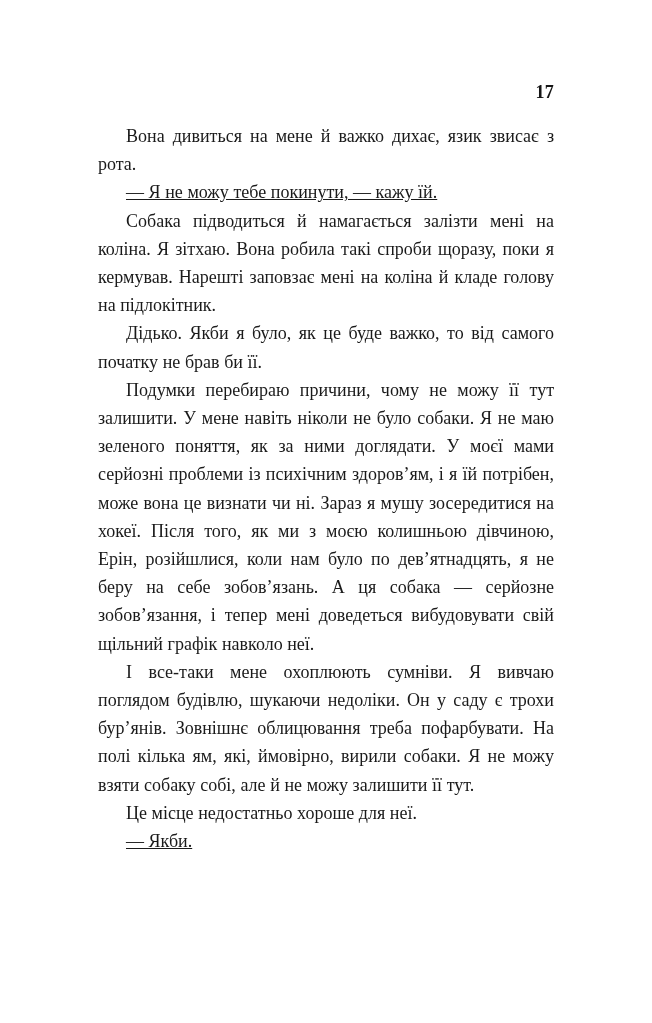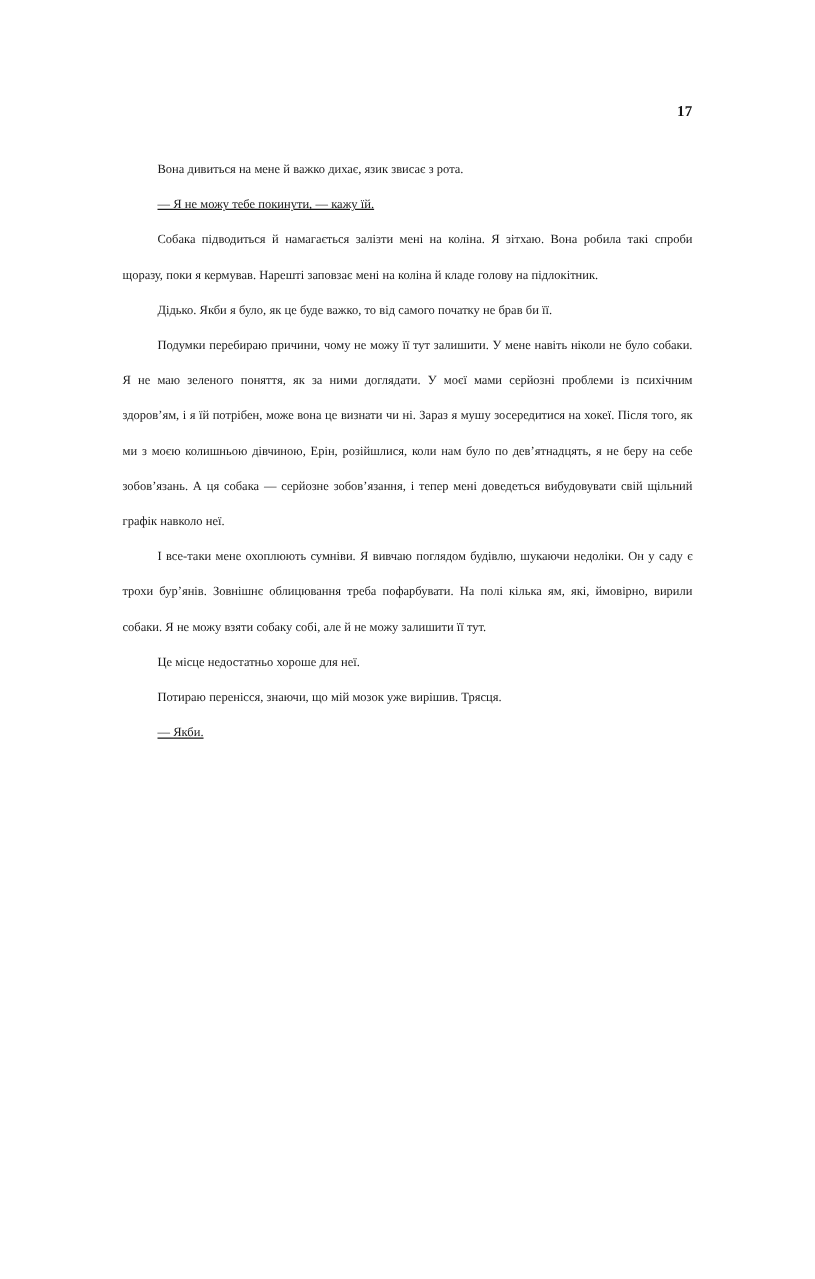--- a/index.html
+++ b/index.html
@@ -19,34 +19,34 @@
     width: 652px;
     height: 1023px;
     box-sizing: border-box;
     padding: 0;
     overflow: hidden;
   }
   .folio {
     position: absolute;
     top: 82px;
     right: 98px;
-    font-size: 12px;
+    font-size: 18px;
     font-weight: 700;
     letter-spacing: 0.2px;
     color: #151515;
   }
   .text-block {
     position: absolute;
     top: 122px;
     left: 98px;
     width: 456px;
   }
   p.para {
     margin: 0;
-    font-size: 10px;
+    font-size: 18px;
     line-height: 28.2px;
     text-align: justify;
     text-indent: 28px;
     hyphens: manual;
     word-spacing: 0.1px;
   }
   p.para.dash {
     text-indent: 28px;
     text-decoration: underline;
   }
@@ -59,17 +59,16 @@
   <div class="folio">17</div>
 
   <div class="text-block">
     <p class="para">Вона дивиться на мене й важко дихає, язик звисає з рота.</p>
     <p class="para dash">— Я не можу тебе покинути, — кажу їй.</p>
     <p class="para">Собака підводиться й намагається залізти мені на коліна. Я зітхаю. Вона робила такі спроби щоразу, поки я кермував. Нарешті заповзає мені на коліна й кладе голову на підлокітник.</p>
     <p class="para">Дідько. Якби я було, як це буде важко, то від самого початку не брав би її.</p>
     <p class="para">Подумки перебираю причини, чому не можу її тут залишити. У мене навіть ніколи не було собаки. Я не маю зеленого поняття, як за ними доглядати. У моєї мами серйозні проблеми із психічним здоров’ям, і я їй потрібен, може вона це визнати чи ні. Зараз я мушу зосередитися на хокеї. Після того, як ми з моєю колишньою дівчиною, Ерін, розійшлися, коли нам було по дев’ятнадцять, я не беру на себе зобов’язань. А ця собака — серйозне зобов’язання, і тепер мені доведеться вибудовувати свій щільний графік навколо неї.</p>
     <p class="para">І все-таки мене охоплюють сумніви. Я вивчаю поглядом будівлю, шукаючи недоліки. Он у саду є трохи бур’янів. Зовнішнє облицювання треба пофарбувати. На полі кілька ям, які, ймовірно, вирили собаки. Я не можу взяти собаку собі, але й не можу залишити її тут.</p>
     <p class="para">Це місце недостатньо хороше для неї.</p>
-    <p class="para">Потираю перенісся, знаючи, що мій мозок уже вирішив. Трясця.</p>
     <p class="para dash">— Якби.</p>
   </div>
 
 </div>
 
 </body></html>

